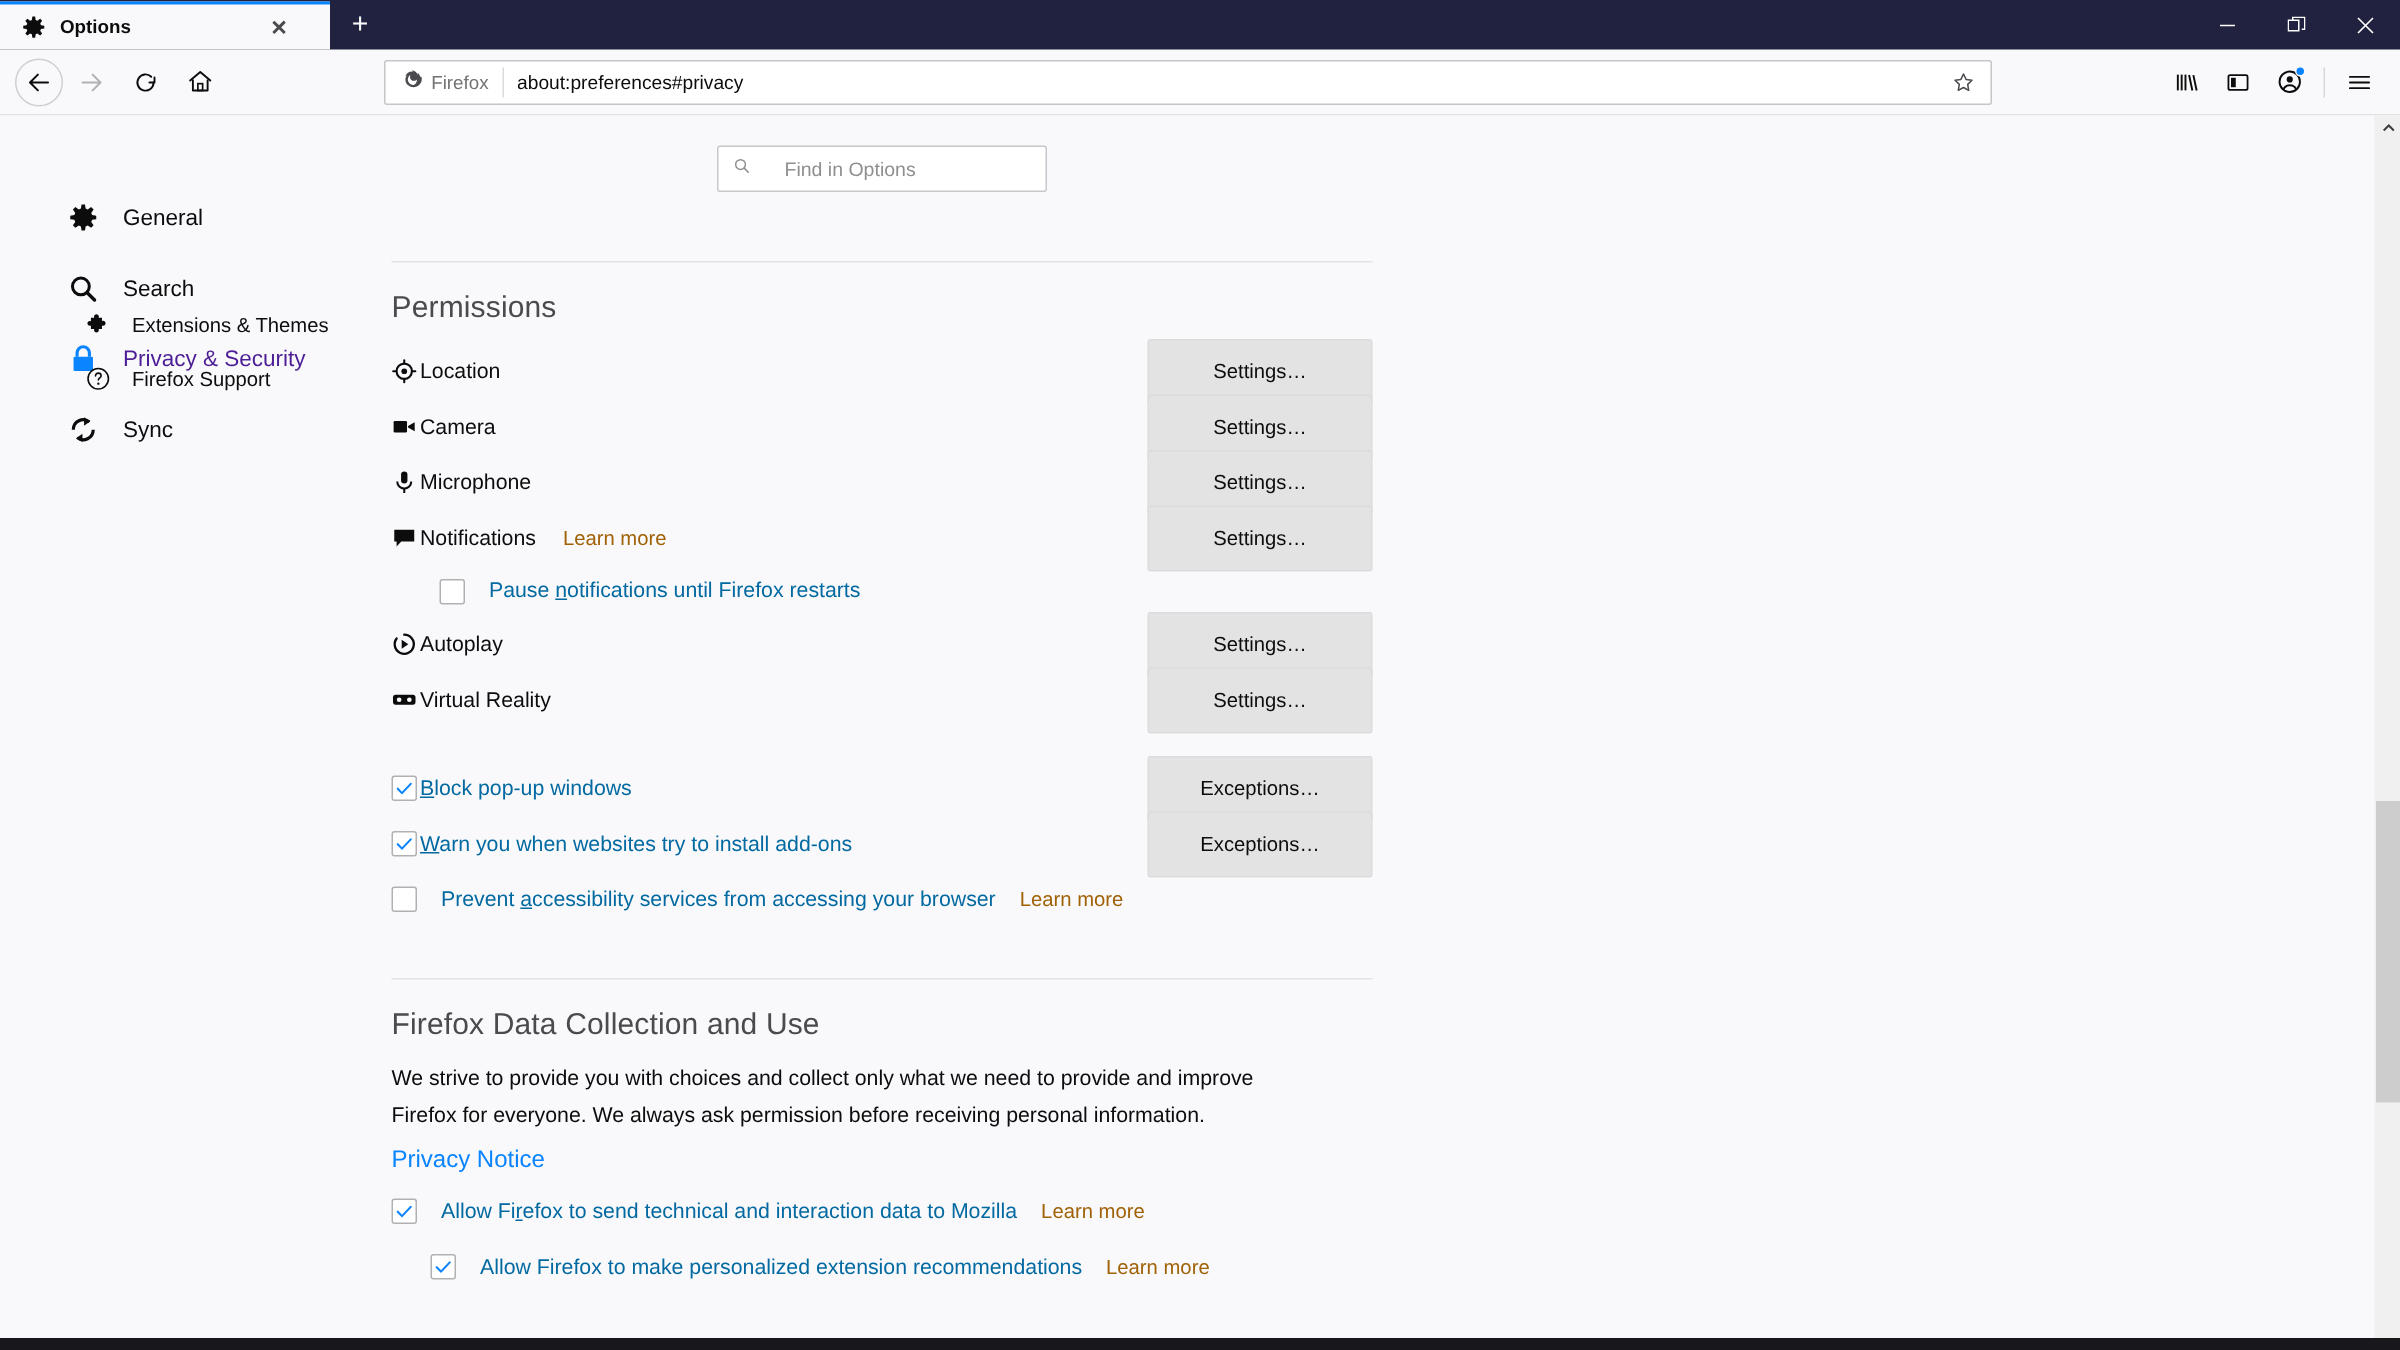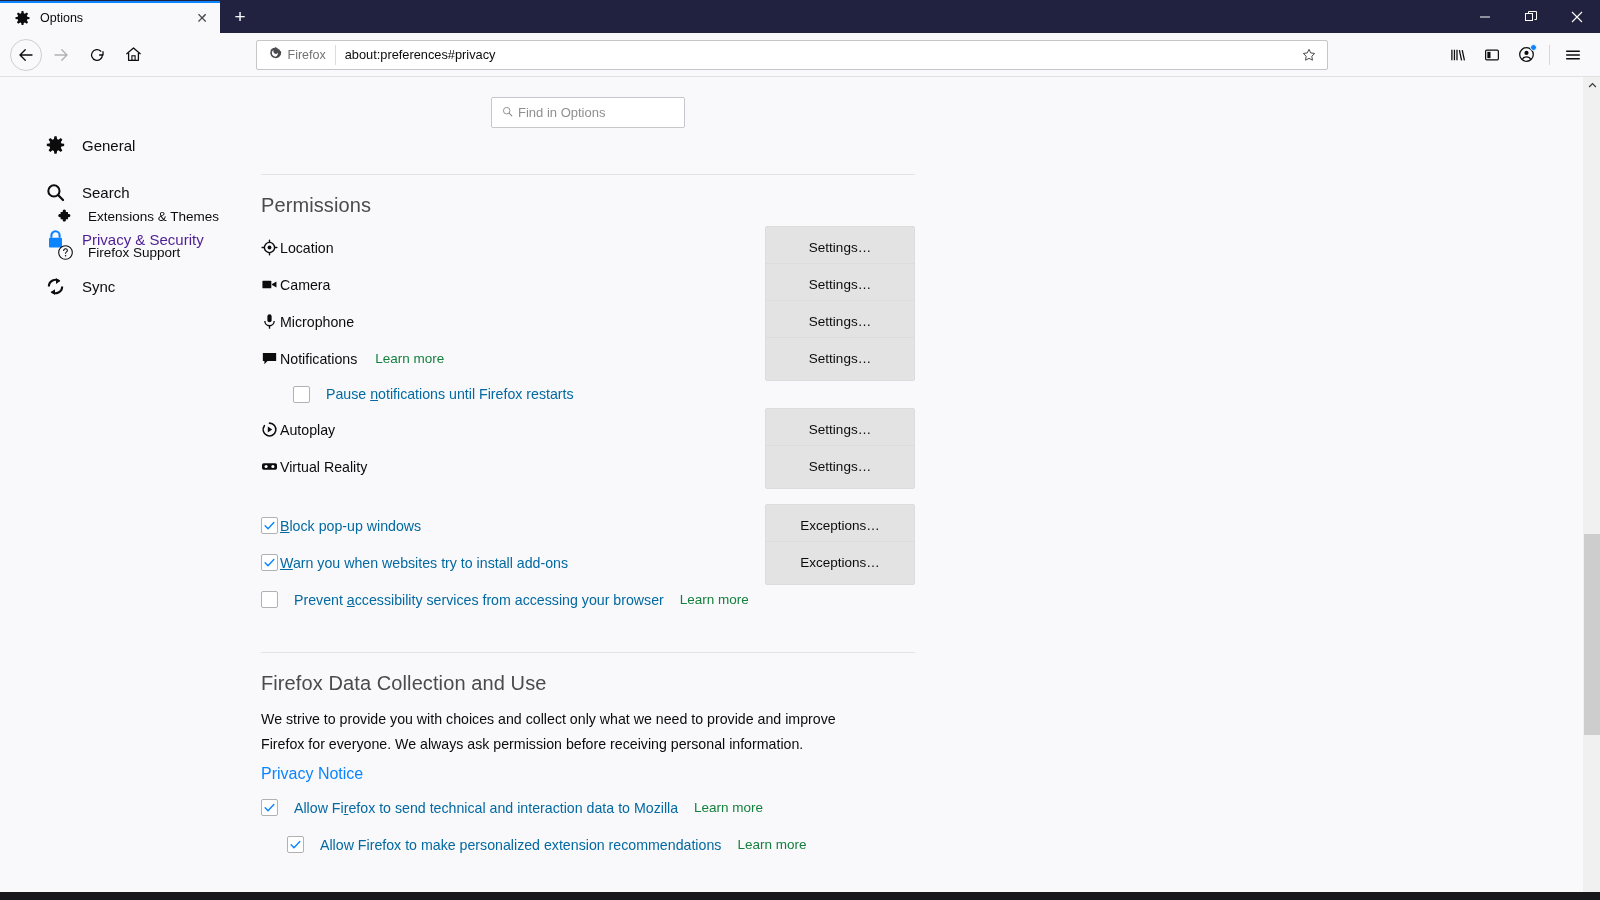--- a/index.html
+++ b/index.html
@@ -12,22 +12,23 @@
   }
 
   
   #titlebar {
     height:33px; background:#20223f; display:flex; align-items:flex-end;
     position:relative;
   }
   #tabstrip { display:flex; align-items:flex-end; height:33px; }
   .tab {
     position:relative; height:32px; width:220px; background:#f9f9fb;
-    display:flex; align-items:center; padding:0 8px 0 14px; gap:9px;
+    display:flex; align-items:center; padding:0 24px 0 14px; gap:9px;
     border-top:2px solid #0a84ff;
+    font-weight:bold;
   }
   .tab .tabicon { width:17px; height:17px; flex:0 0 17px; display:block; }
   .tab .tablabel {
     flex:1; font-size:12.5px; color:#0c0c0d; white-space:nowrap;
     overflow:hidden; text-overflow:ellipsis;
   }
   .tabclose {
     width:20px; height:20px; flex:0 0 20px; border-radius:3px;
     display:flex; align-items:center; justify-content:center;
     color:#4a4a4f; font-size:14px; line-height:1;
@@ -94,36 +95,36 @@
   .footitem {
     display:flex; align-items:center; gap:14px; height:36px;
     padding-left:44px; font-size:13.5px; color:#0c0c0d;
   }
   .footitem .nicon { width:18px; height:18px; flex:0 0 18px; display:flex; align-items:center; justify-content:center; }
 
   
   #main { position:absolute; left:261px; top:0; width:654px; }
   #searchwrap { padding-top:20px; display:flex; justify-content:center; }
   #findbox {
-    width:194px; height:31px; background:#ffffff;
+    width:220px; height:31px; background:#ffffff;
     border:1px solid #c7c7cb; border-radius:2px;
-    display:flex; align-items:center; gap:4px; padding:0 9px;
+    display:flex; align-items:center; gap:22px; padding:0 9px;
   }
   #findbox .ph { font-size:13px; color:#8f8f92; }
   .hr { height:1px; background:#e3e3e5; margin-top:46px; }
   .grouptitle {
     font-size:20px; font-weight:400; color:#4a4a4f; letter-spacing:.1px;
     margin-top:19px; margin-bottom:12px;
   }
 
   .permrow { display:flex; align-items:center; height:37px; }
   .permleft { display:flex; align-items:center; gap:2px; flex:1; }
   .permicon { width:17px; height:17px; flex:0 0 17px; display:flex; align-items:center; justify-content:center; }
   .permlabel { font-size:14.2px; color:#0c0c0d; }
-  .lrn { font-size:13.5px; color:#15803d; margin-left:16px;text-align:center; }
+  .lrn { font-size:13.5px; color:#a16207; margin-left:16px;text-align:center; }
   .btn {
     height:44px; min-width:150px; padding:0 12px; background:#e3e3e4;
     border:1px solid #dcdcdd; border-radius:2px; font-size:13.5px;
     color:#0c0c0d; display:flex; align-items:center; justify-content:center;
   }
 
   .subrow { display:flex; align-items:center; gap:16px; padding-left:32px; height:34px; }
   .cbrow { display:flex; align-items:center; gap:16px; height:37px; }
   .cbrow.indent { padding-left:26px; }
   .cbtext { font-size:14.2px; color:#0369a1; }

